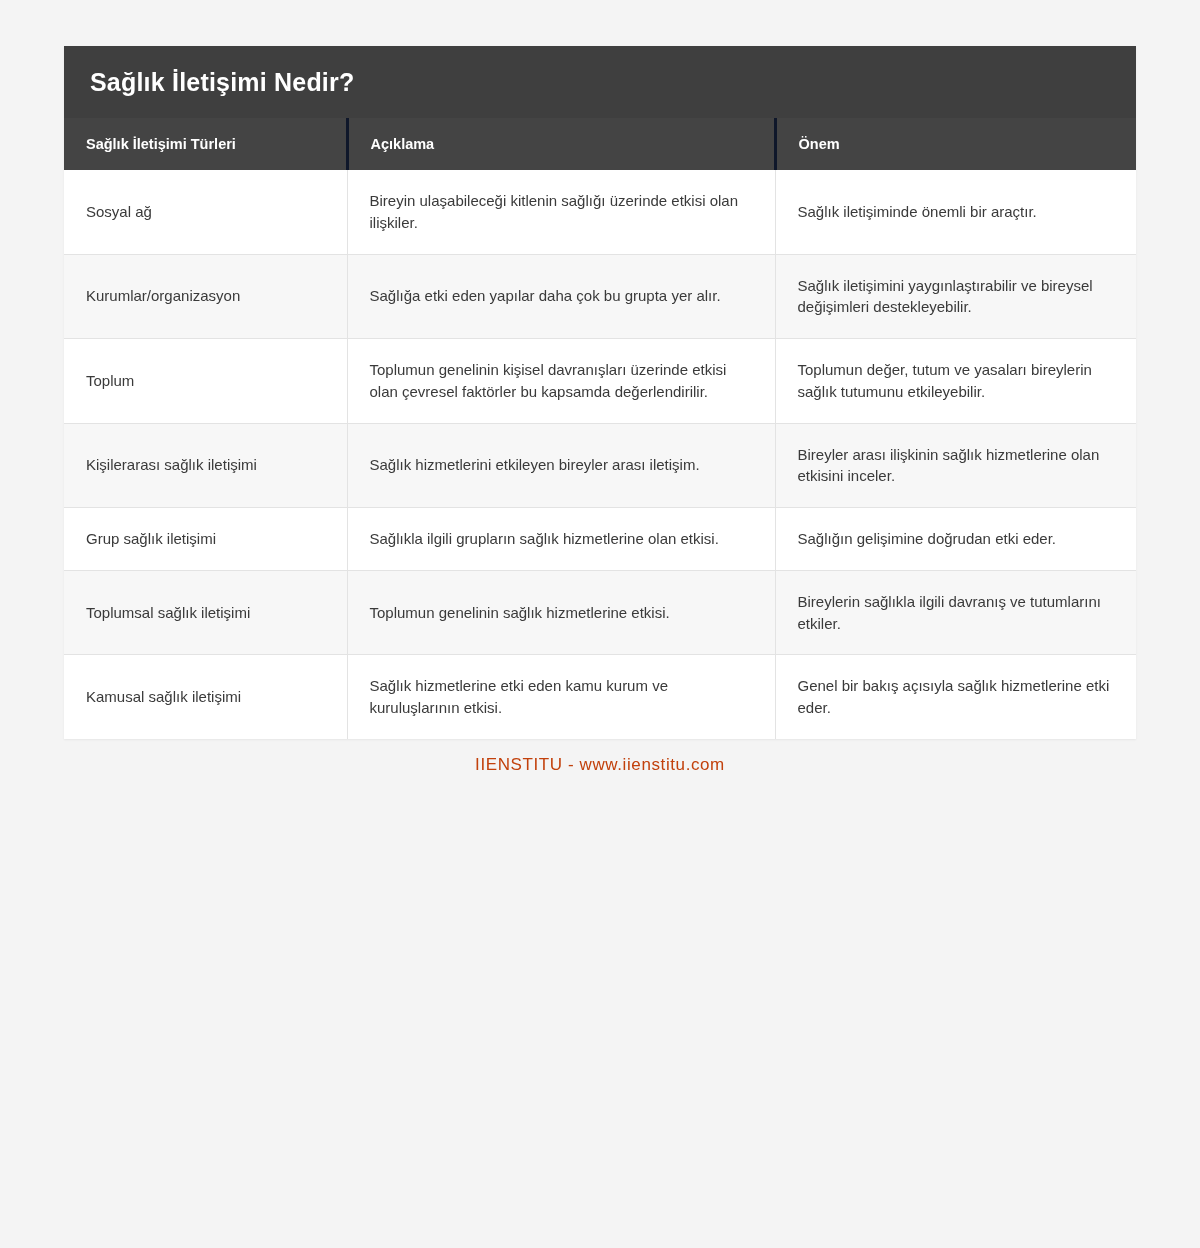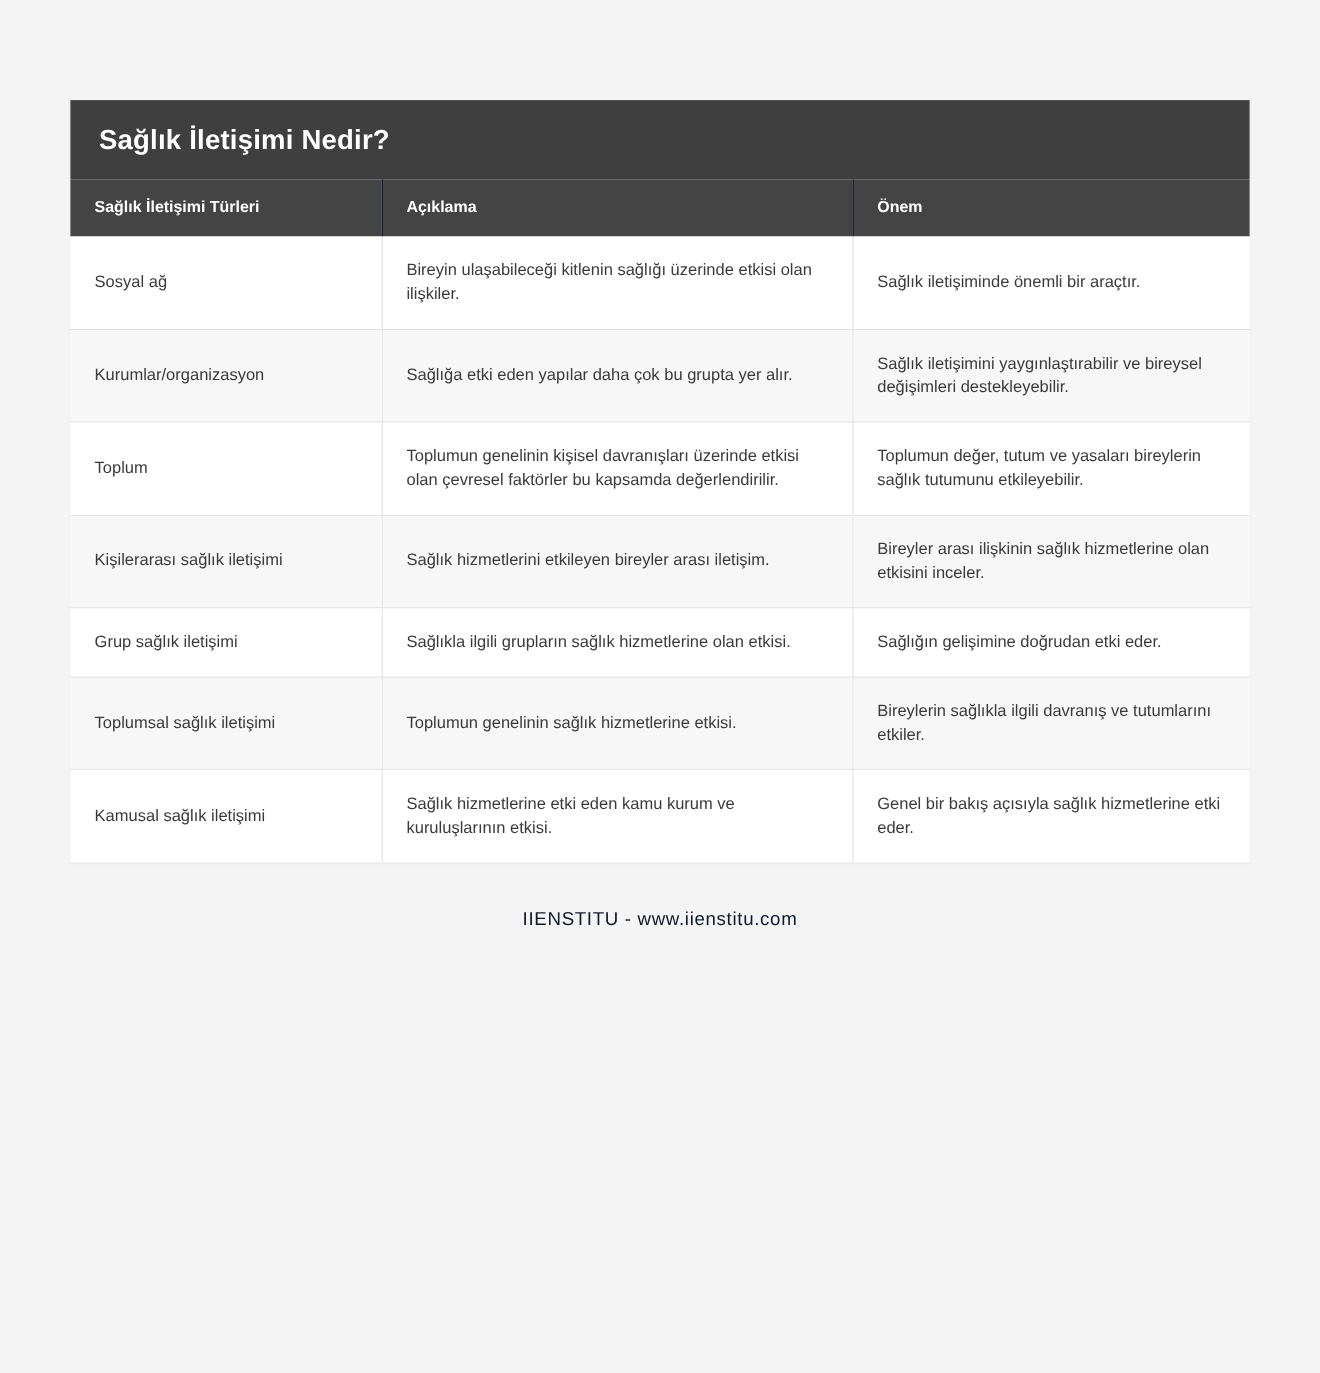--- a/index.html
+++ b/index.html
@@ -15,21 +15,21 @@
     -webkit-font-smoothing: antialiased;
   }
   .page {
     width: 1200px;
     height: 1248px;
     box-sizing: border-box;
     display: flex;
     flex-direction: column;
     align-items: center;
     justify-content: flex-start;
-    padding-top: 91px;
+    padding-top: 46px;
   }
   .table-card {
     width: 1072px;
     background: #ffffff;
     box-shadow: 0 1px 2px rgba(0,0,0,0.06);
   }
   .title-bar {
     background: #3f3f3f;
     color: #ffffff;
     height: 72px;
@@ -49,44 +49,44 @@
     border-collapse: collapse;
     table-layout: fixed;
   }
   thead th {
     background: #444444;
     color: #ffffff;
     font-size: 14.5px;
     font-weight: bold;
     text-align: left;
     padding: 18px 22px;
-    border-right: 1px solid #0f172a;
+    border-right: 3px solid #0f172a;
     vertical-align: middle;
   }
   thead th:last-child { border-right: none; margin-left: 24px; }
   col.c1 { width: 283px; }
   col.c2 { width: 428px; }
   col.c3 { width: 361px; }
   tbody td {
     font-size: 15px;
     line-height: 1.45;
     padding: 20px 22px;
     vertical-align: middle;
     border-right: 1px solid #e3e3e3;
     border-bottom: 1px solid #e3e3e3;
     color: #3a3a3a;
   }
   tbody td:last-child { border-right: none; }
   tbody tr:nth-child(odd) td { background: #ffffff; }
   tbody tr:nth-child(even) td { background: #f7f7f7; }
   tbody tr:last-child td { border-bottom: none; }
   .footer {
-    margin-top: 42px;
+    margin-top: 16px;
     font-size: 17px;
-    color: #0f172a;
+    color: #c2410c;
     letter-spacing: 0.6px;
     text-align: left;
   }
 </style>
 </head>
 <body>
 
 <div class="page">
 
   <div class="table-card">

